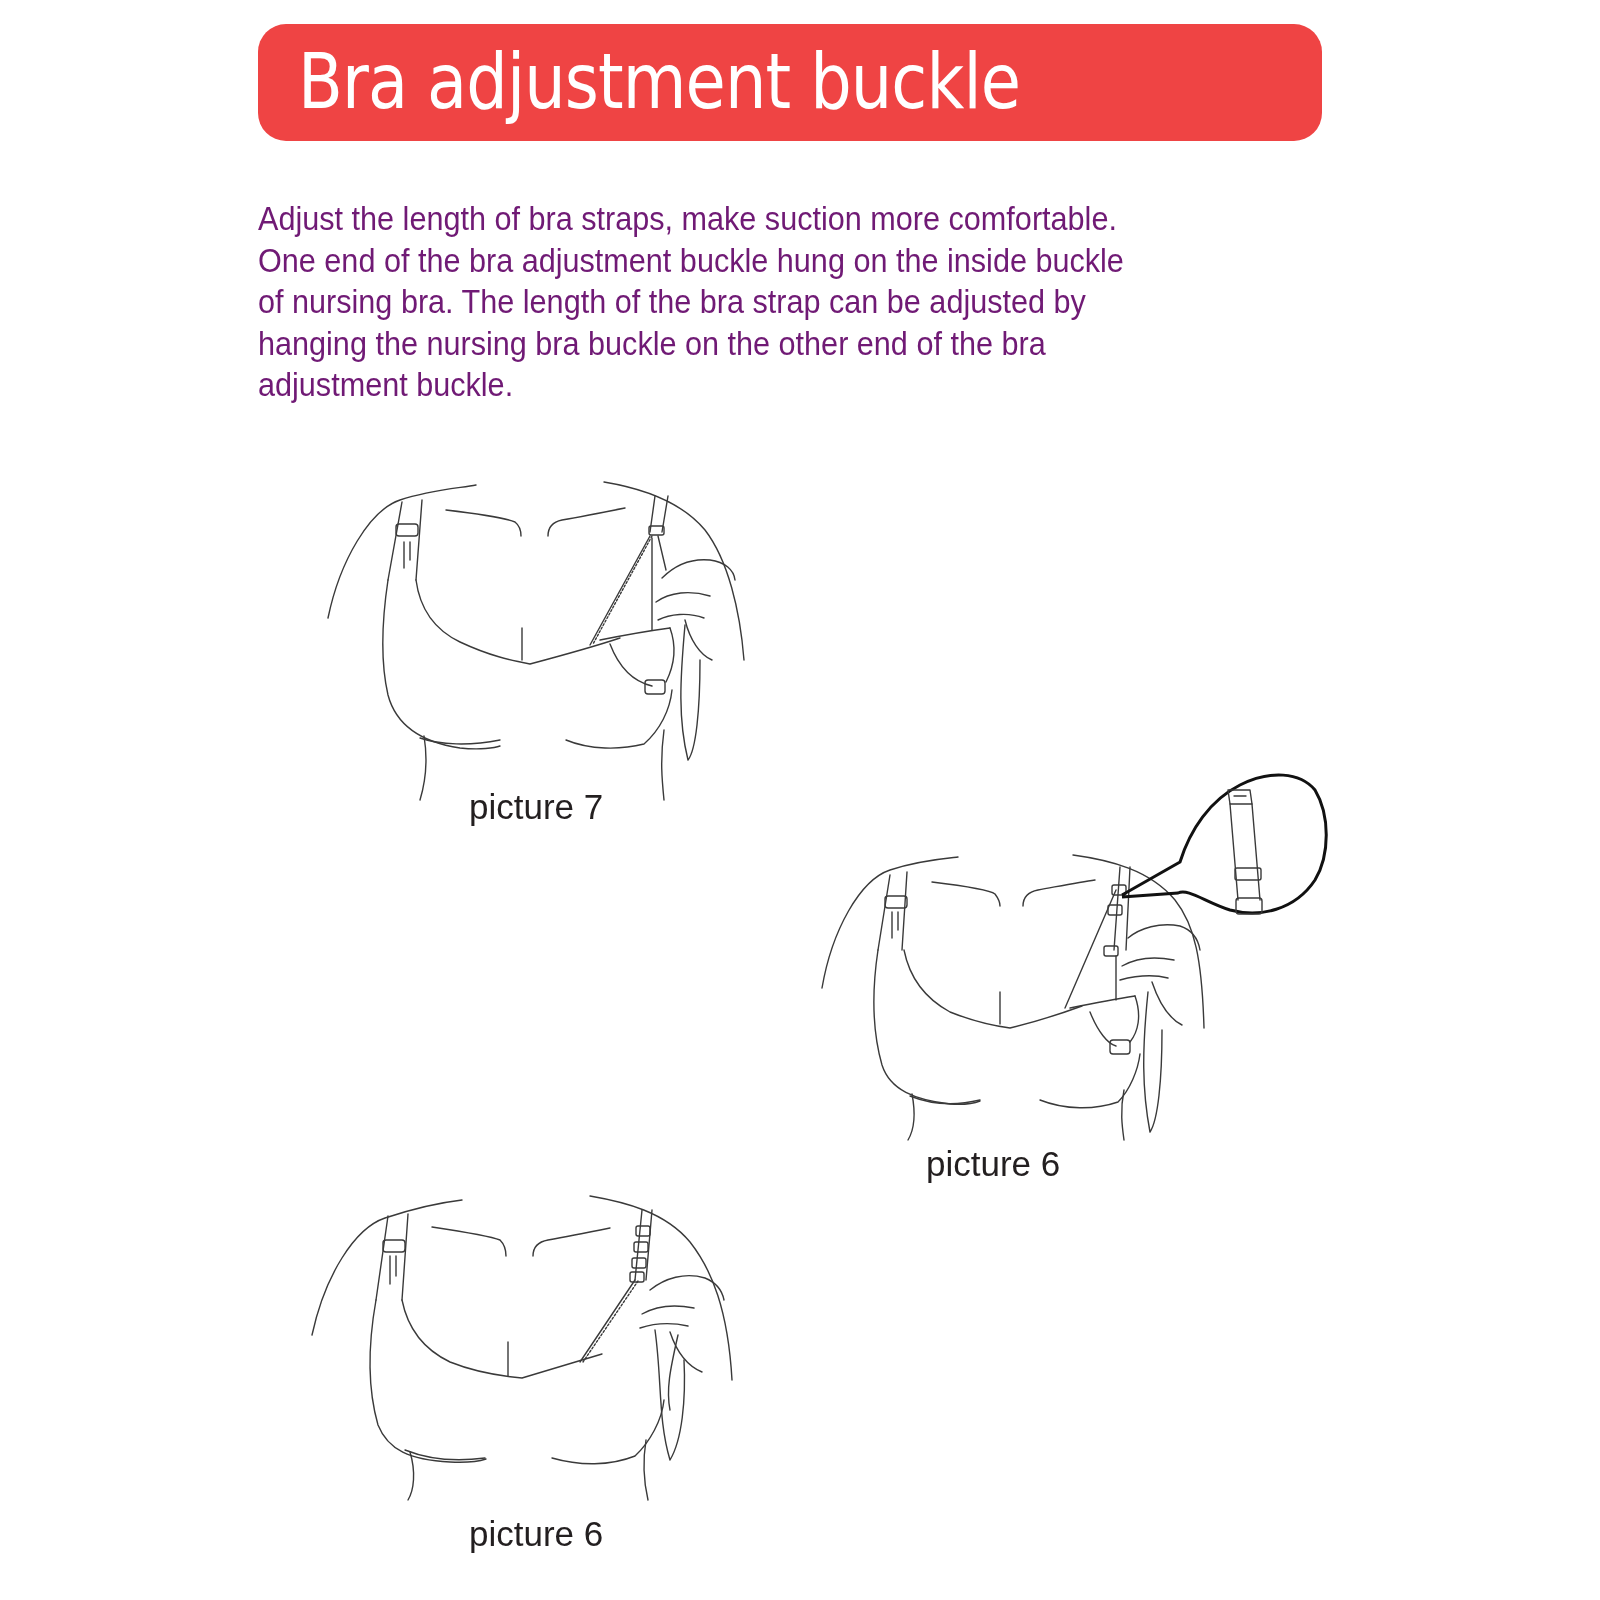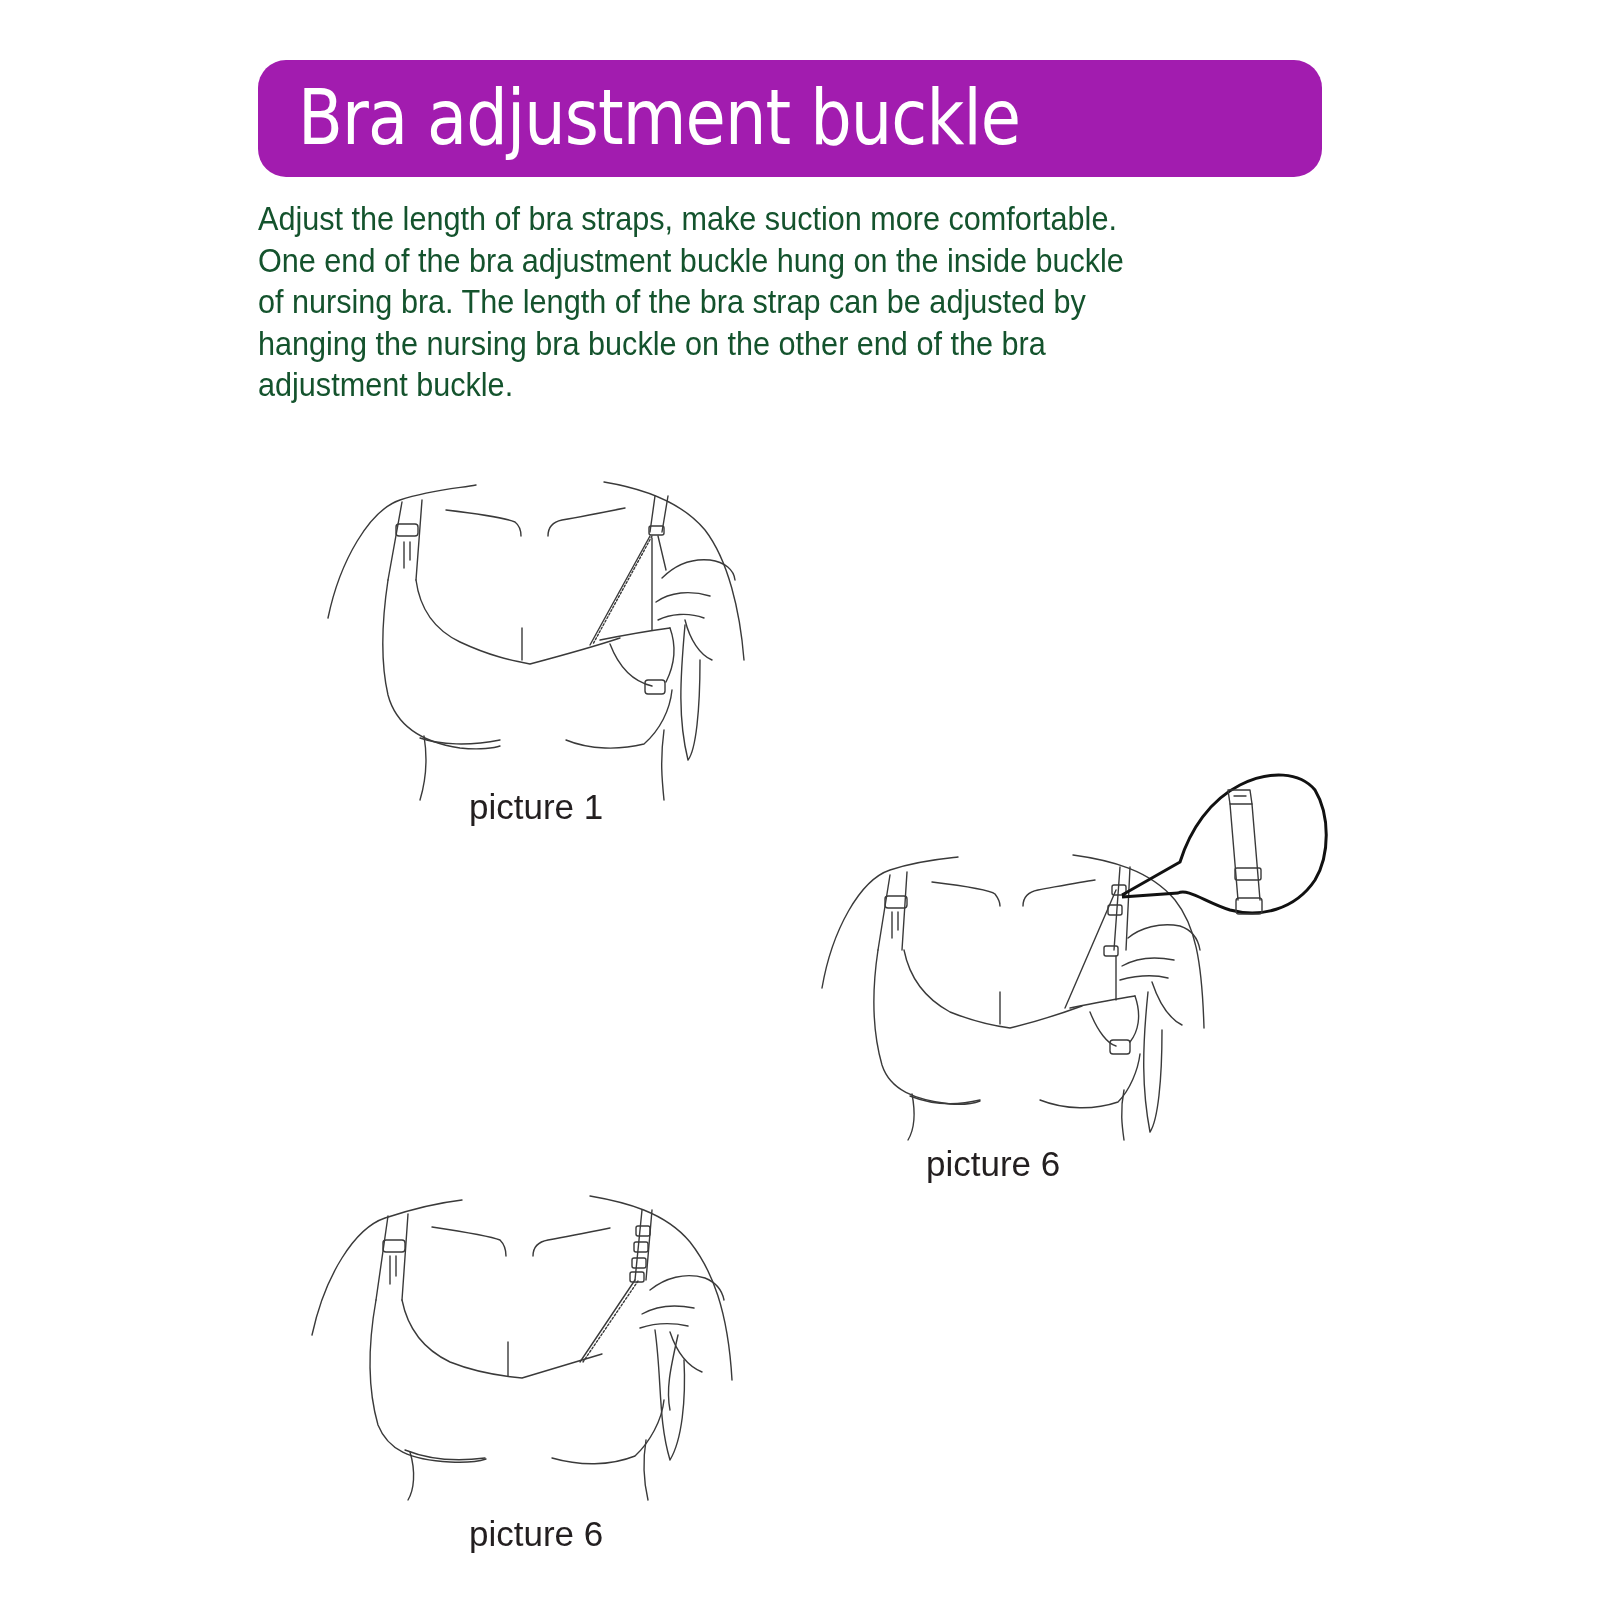--- a/index.html
+++ b/index.html
@@ -1,19 +1,19 @@
 <!DOCTYPE html>
 <html><head>
 <meta charset="utf-8">
 <style>
   html, body { margin: 0; padding: 0; background: #ffffff; }
   body { width: 1600px; height: 1600px; position: relative; overflow: hidden; font-family: "Liberation Sans", "DejaVu Sans", sans-serif; color: #231f20; }
-  .banner { position: absolute; left: 258px; top: 24px; width: 1064px; height: 117px; background: #a21caf; border-radius: 28px; margin-top: 36px; }
+  .banner { position: absolute; left: 258px; top: 24px; width: 1064px; height: 117px; background: #ef4444; border-radius: 28px; }
   .banner-title { position: absolute; left: 40px; top: 8px; font-size: 76px; line-height: 100px; color: #ffffff; font-weight: normal; letter-spacing: -1px; font-family: "DejaVu Sans", sans-serif; transform: scaleX(0.86); transform-origin: left center; white-space: nowrap; }
-  .desc { position: absolute; left: 258px; top: 198px; width: 1080px; font-size: 34px; line-height: 41.5px; color: #14532d; }
+  .desc { position: absolute; left: 258px; top: 198px; width: 1080px; font-size: 34px; line-height: 41.5px; color: #701a75; }
   .desc .line { display: block; white-space: nowrap; transform: scaleX(0.9); transform-origin: left center; }
   .figure { position: absolute; }
   .figure svg { position: absolute; left: 0; top: 0; overflow: visible; }
   .caption { position: absolute; font-size: 35px; color: #231f20; white-space: nowrap; }
   #fig1 { left: 300px; top: 460px; width: 460px; height: 340px; }
   #fig2 { left: 790px; top: 760px; width: 540px; height: 380px; }
   #fig3 { left: 290px; top: 1150px; width: 460px; height: 350px; }
   #cap1 { left: 469px; top: 787px; }
   #cap2 { left: 926px; top: 1144px; }
   #cap3 { left: 469px; top: 1514px; }
@@ -72,21 +72,21 @@
 
     <path class="ln" d="M385 165 C380 220 378 260 388 300 C396 290 400 250 400 200"></path>
 
     <path class="ln" d="M120 278 C140 285 170 286 200 280"></path>
     <path class="ln" d="M266 280 C290 290 320 290 344 284 C360 270 370 250 372 230"></path>
 
     <path class="ln" d="M124 276 C128 300 126 320 120 340"></path>
     <path class="ln" d="M364 270 C360 300 362 320 364 340"></path>
   </svg>
 </div>
-<div class="caption" id="cap1">picture 1</div>
+<div class="caption" id="cap1">picture 7</div>
 
 <div class="figure" id="fig2">
   <svg width="540" height="380" viewBox="0 0 540 380">
 
     <path class="ln" d="M32 228 C42 170 70 120 100 110 C130 100 160 98 168 97"></path>
     <path class="ln" d="M283 95 C320 100 360 110 385 140 C405 165 412 200 414 268"></path>
 
     <path class="ln" d="M142 122 C175 126 200 130 205 134 C208 138 210 142 210 146"></path>
     <path class="ln" d="M233 146 C233 138 238 132 248 130 C270 126 290 122 305 120"></path>
 

